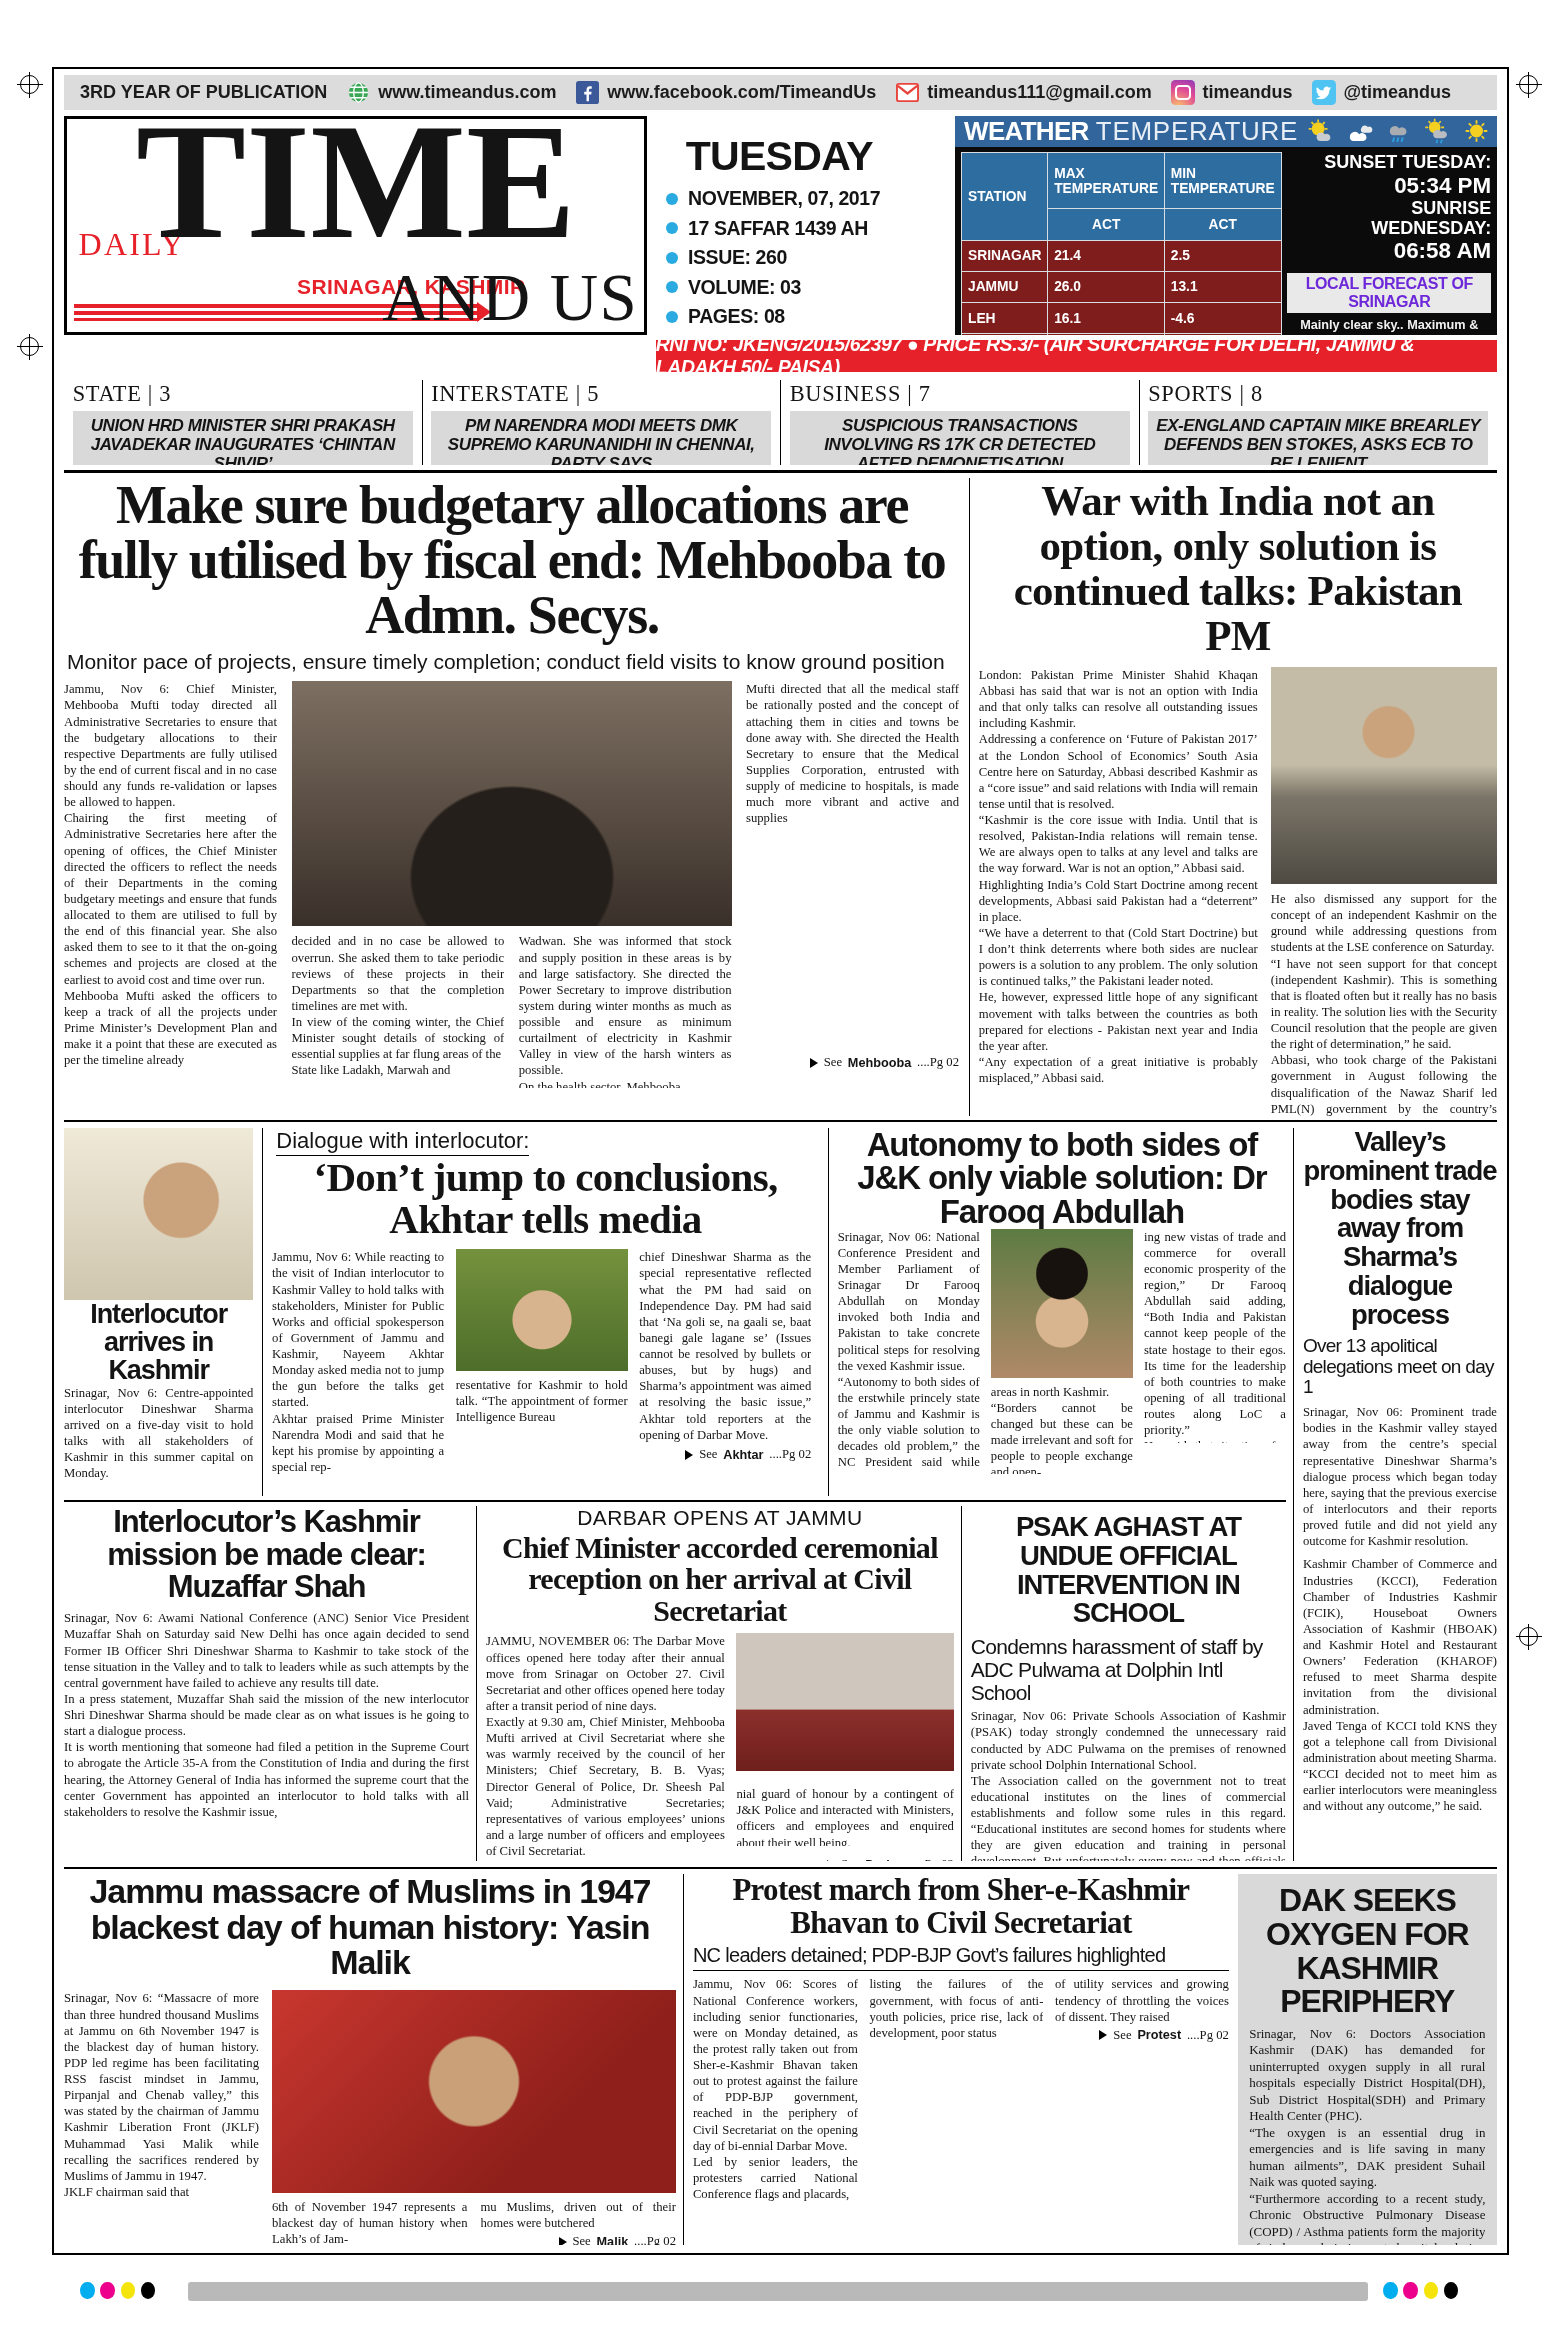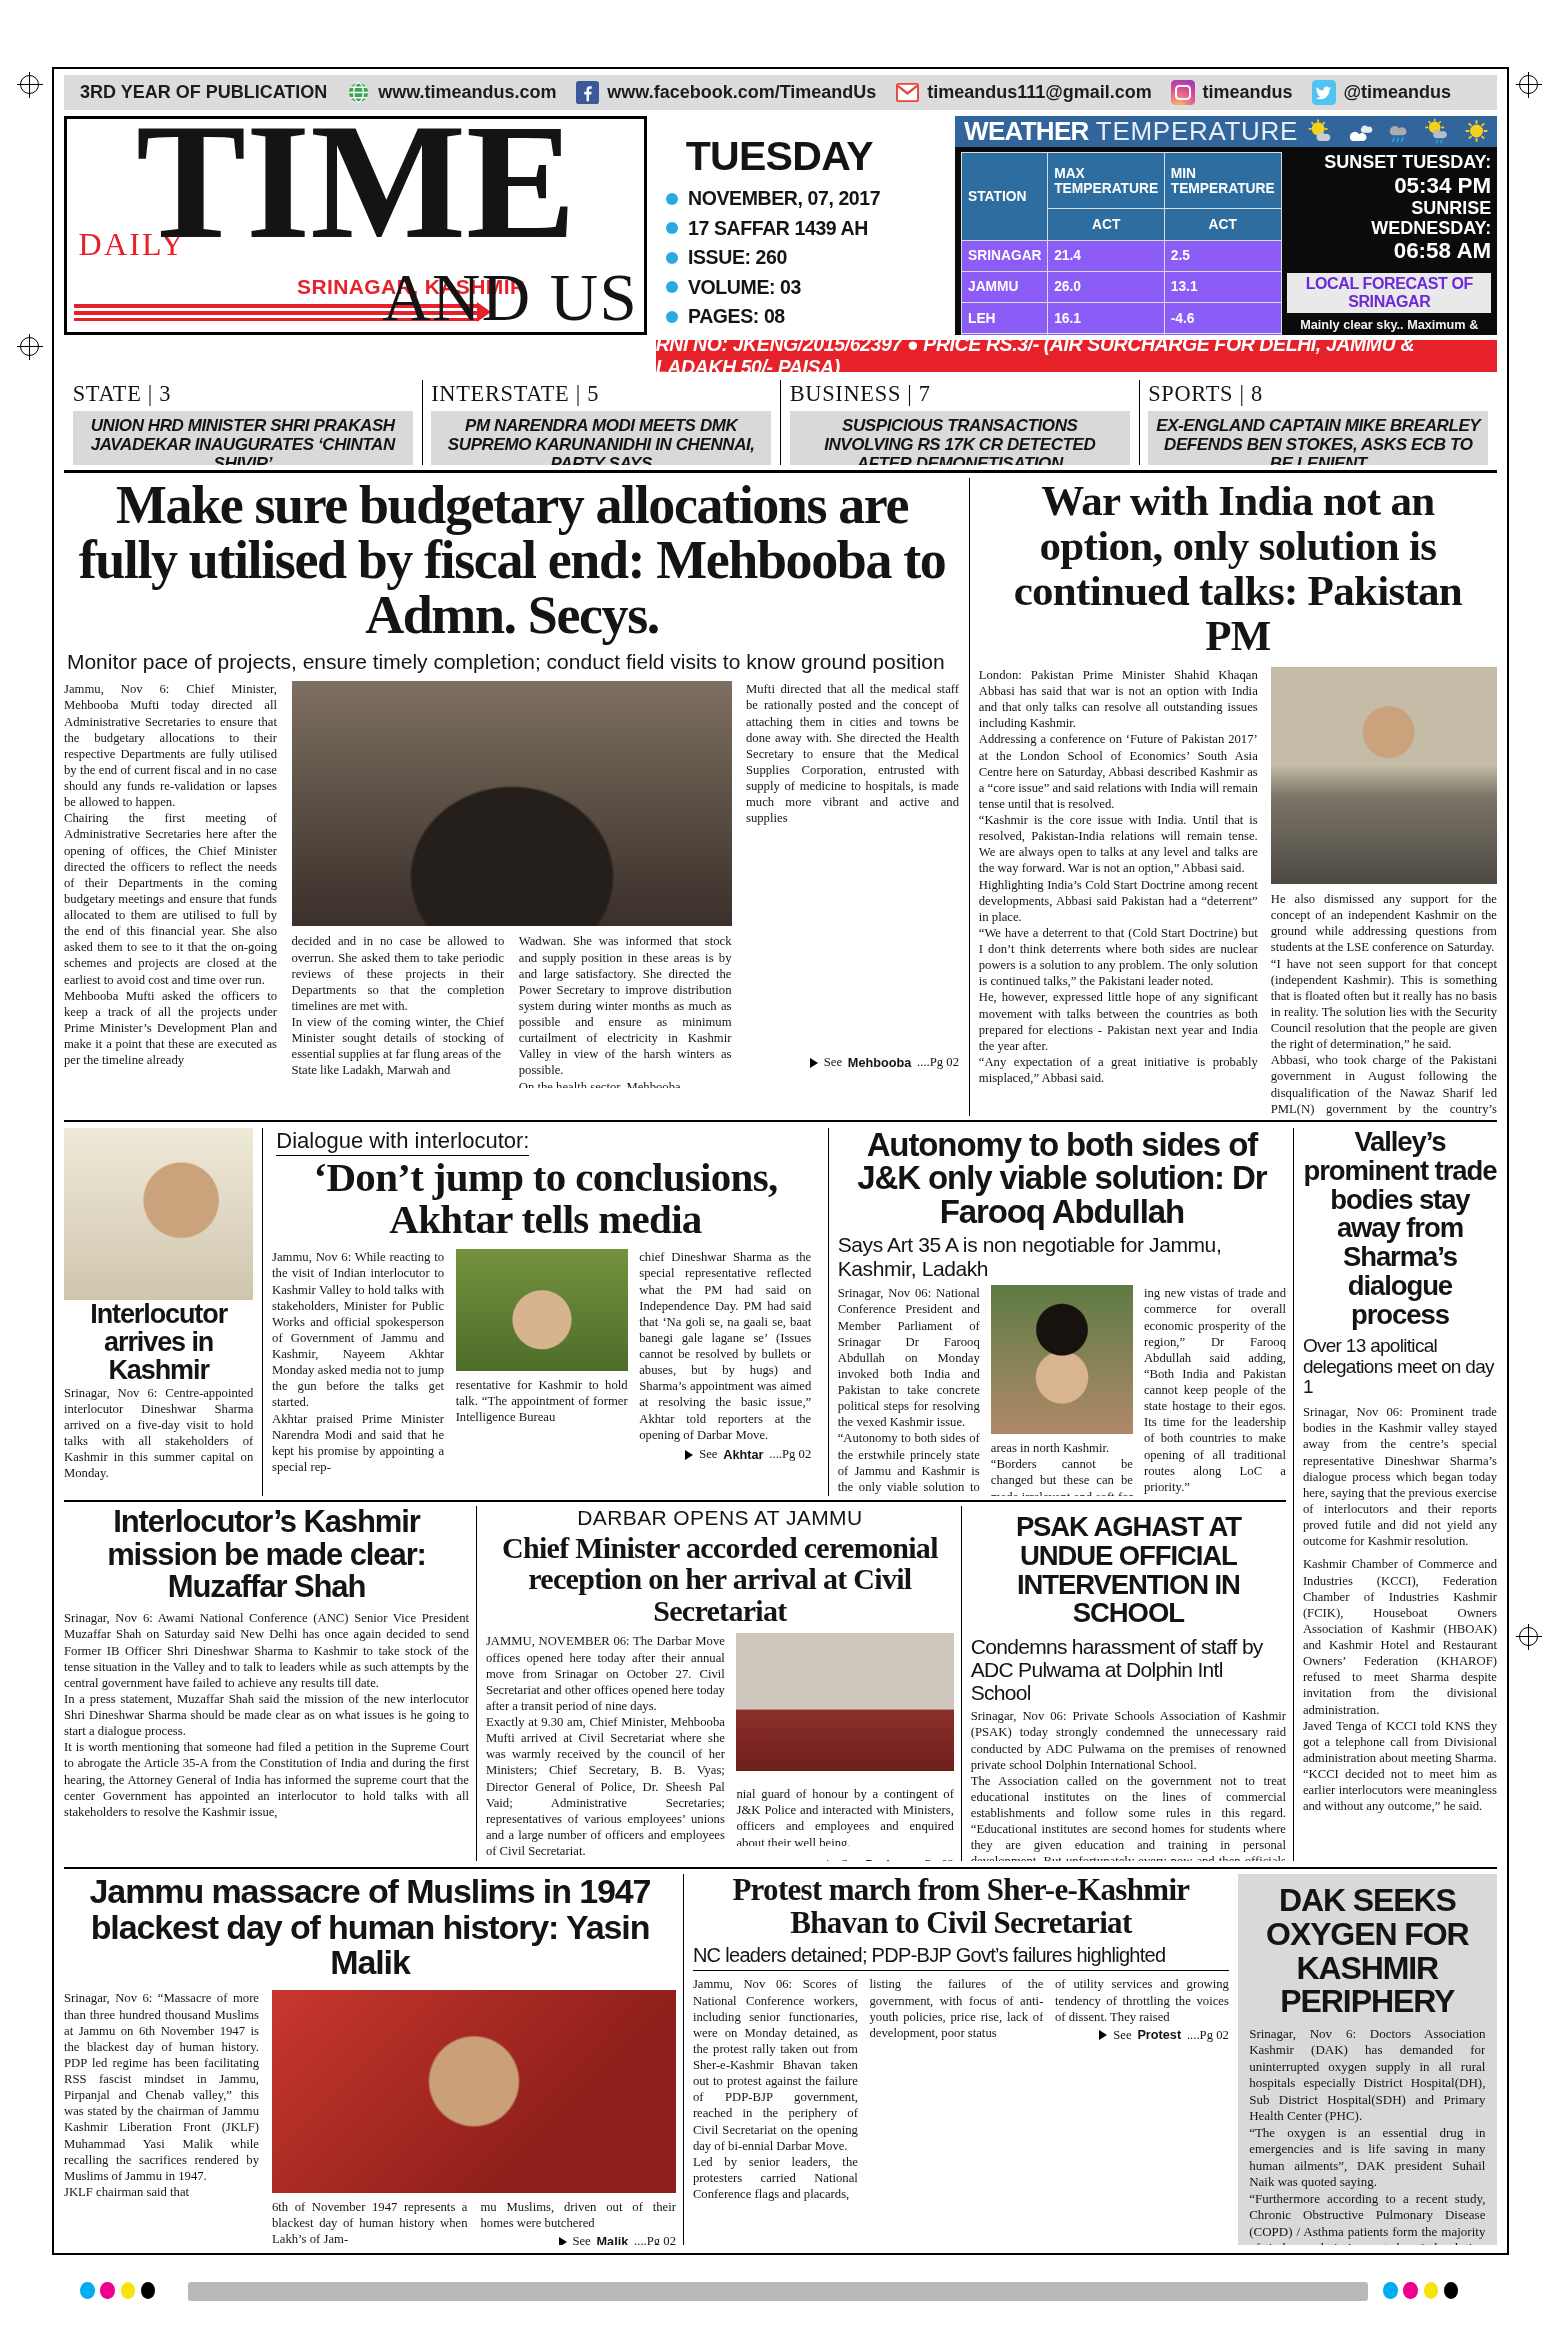--- a/index.html
+++ b/index.html
@@ -53,21 +53,21 @@
 
   .weather{flex:1;background:#0b0b0b;color:#fff;display:flex;flex-direction:column;overflow:hidden;}
   .w-head{background:#31659c;display:flex;align-items:center;gap:7.2px;height:41px;padding:0 8.7px;}
   .w-head .wt-b{font-family:"Liberation Sans",sans-serif;font-weight:800;font-size:26px;letter-spacing:-0.7px;}
   .w-head .wt-l{font-family:"Liberation Sans",sans-serif;font-weight:300;font-size:26px;color:#e8eef5;letter-spacing:0.7px;}
   .w-icons{margin-left:auto;display:flex;gap:7.2px;align-items:center;}
   .w-body{flex:1;display:flex;gap:5.8px;padding:5.8px;}
   table.w-tbl{border-collapse:collapse;width:311px;font-family:"Liberation Sans",sans-serif;}
   table.w-tbl th,table.w-tbl td{border:1.4px solid #d9dee3;padding:1.4px 5.8px;font-size:13.8px;font-weight:700;text-align:left;}
   table.w-tbl th{background:#2e6da0;color:#fff;}
-  table.w-tbl td{background:#8b5cf6;color:#fff;}
+  table.w-tbl td{background:#7f1d1d;color:#fff;}
   .w-side{flex:1;display:flex;flex-direction:column;}
   .w-sun{text-align:right;font-family:"Liberation Sans",sans-serif;font-weight:800;line-height:1.12;}
   .w-sun .lab{font-size:18px}.w-sun .tim{font-size:22.4px}
   .w-fc-title{margin-top:10px;background:#e9e9e9;color:#6d28d9;font-family:"Liberation Sans",sans-serif;
               font-weight:800;font-size:16px;text-align:center;padding:2.2px 0;letter-spacing:-0.4px;}
   .w-fc{margin-top:4.3px;font-family:"Liberation Sans",sans-serif;font-weight:600;font-size:12.7px;
         text-align:center;line-height:1.25;color:#f2f2f2;padding:0 4.3px;}
 
   
   .rni-row{display:flex;margin-top:5.8px;font-style:italic;}
@@ -477,21 +477,20 @@
                   <span>See </span>
                     <b>Akhtar</b>
                     <span>....Pg 02</span>
                 </div>
               </div>
             </div>
           </section>
           <div class="vdiv"></div>
           <section class="st-farooq">
             <h2 class="hl-sans" style="margin:0">Autonomy to both sides of J&amp;K only viable solution: Dr Farooq Abdullah</h2>
-            <div class="deck">Says Art 35 A is non negotiable for Jammu, Kashmir, Ladakh</div>
             <div class="fa-body">
               <div class="fa-col copy">Srinagar, Nov 06: National Conference President and Member Parliament of Srinagar Dr Farooq Abdullah on Monday invoked both India and Pakistan to take concrete political steps for resolving the vexed Kashmir issue.
 “Autonomy to both sides of the erstwhile princely state of Jammu and Kashmir is the only viable solution to decades old problem,” the NC President said while addressing a public meeting at Keran Kupwara. He is on a four day tour to LoC</div>
               <div class="fa-col">
                 <div class="fa-photo ph ph-farooq"></div>
                 <div class="copy">areas in north Kashmir.
 “Borders cannot be changed but these can be made irrelevant and soft for people to people exchange and open-</div>
               </div>
               <div class="fa-col">
                 <div class="copy" style="height:214px">ing new vistas of trade and commerce for overall economic prosperity of the region,” Dr Farooq Abdullah said adding, “Both India and Pakistan cannot keep people of the state hostage to their egos. Its time for the leadership of both countries to make opening of all traditional routes along LoC a priority.”

